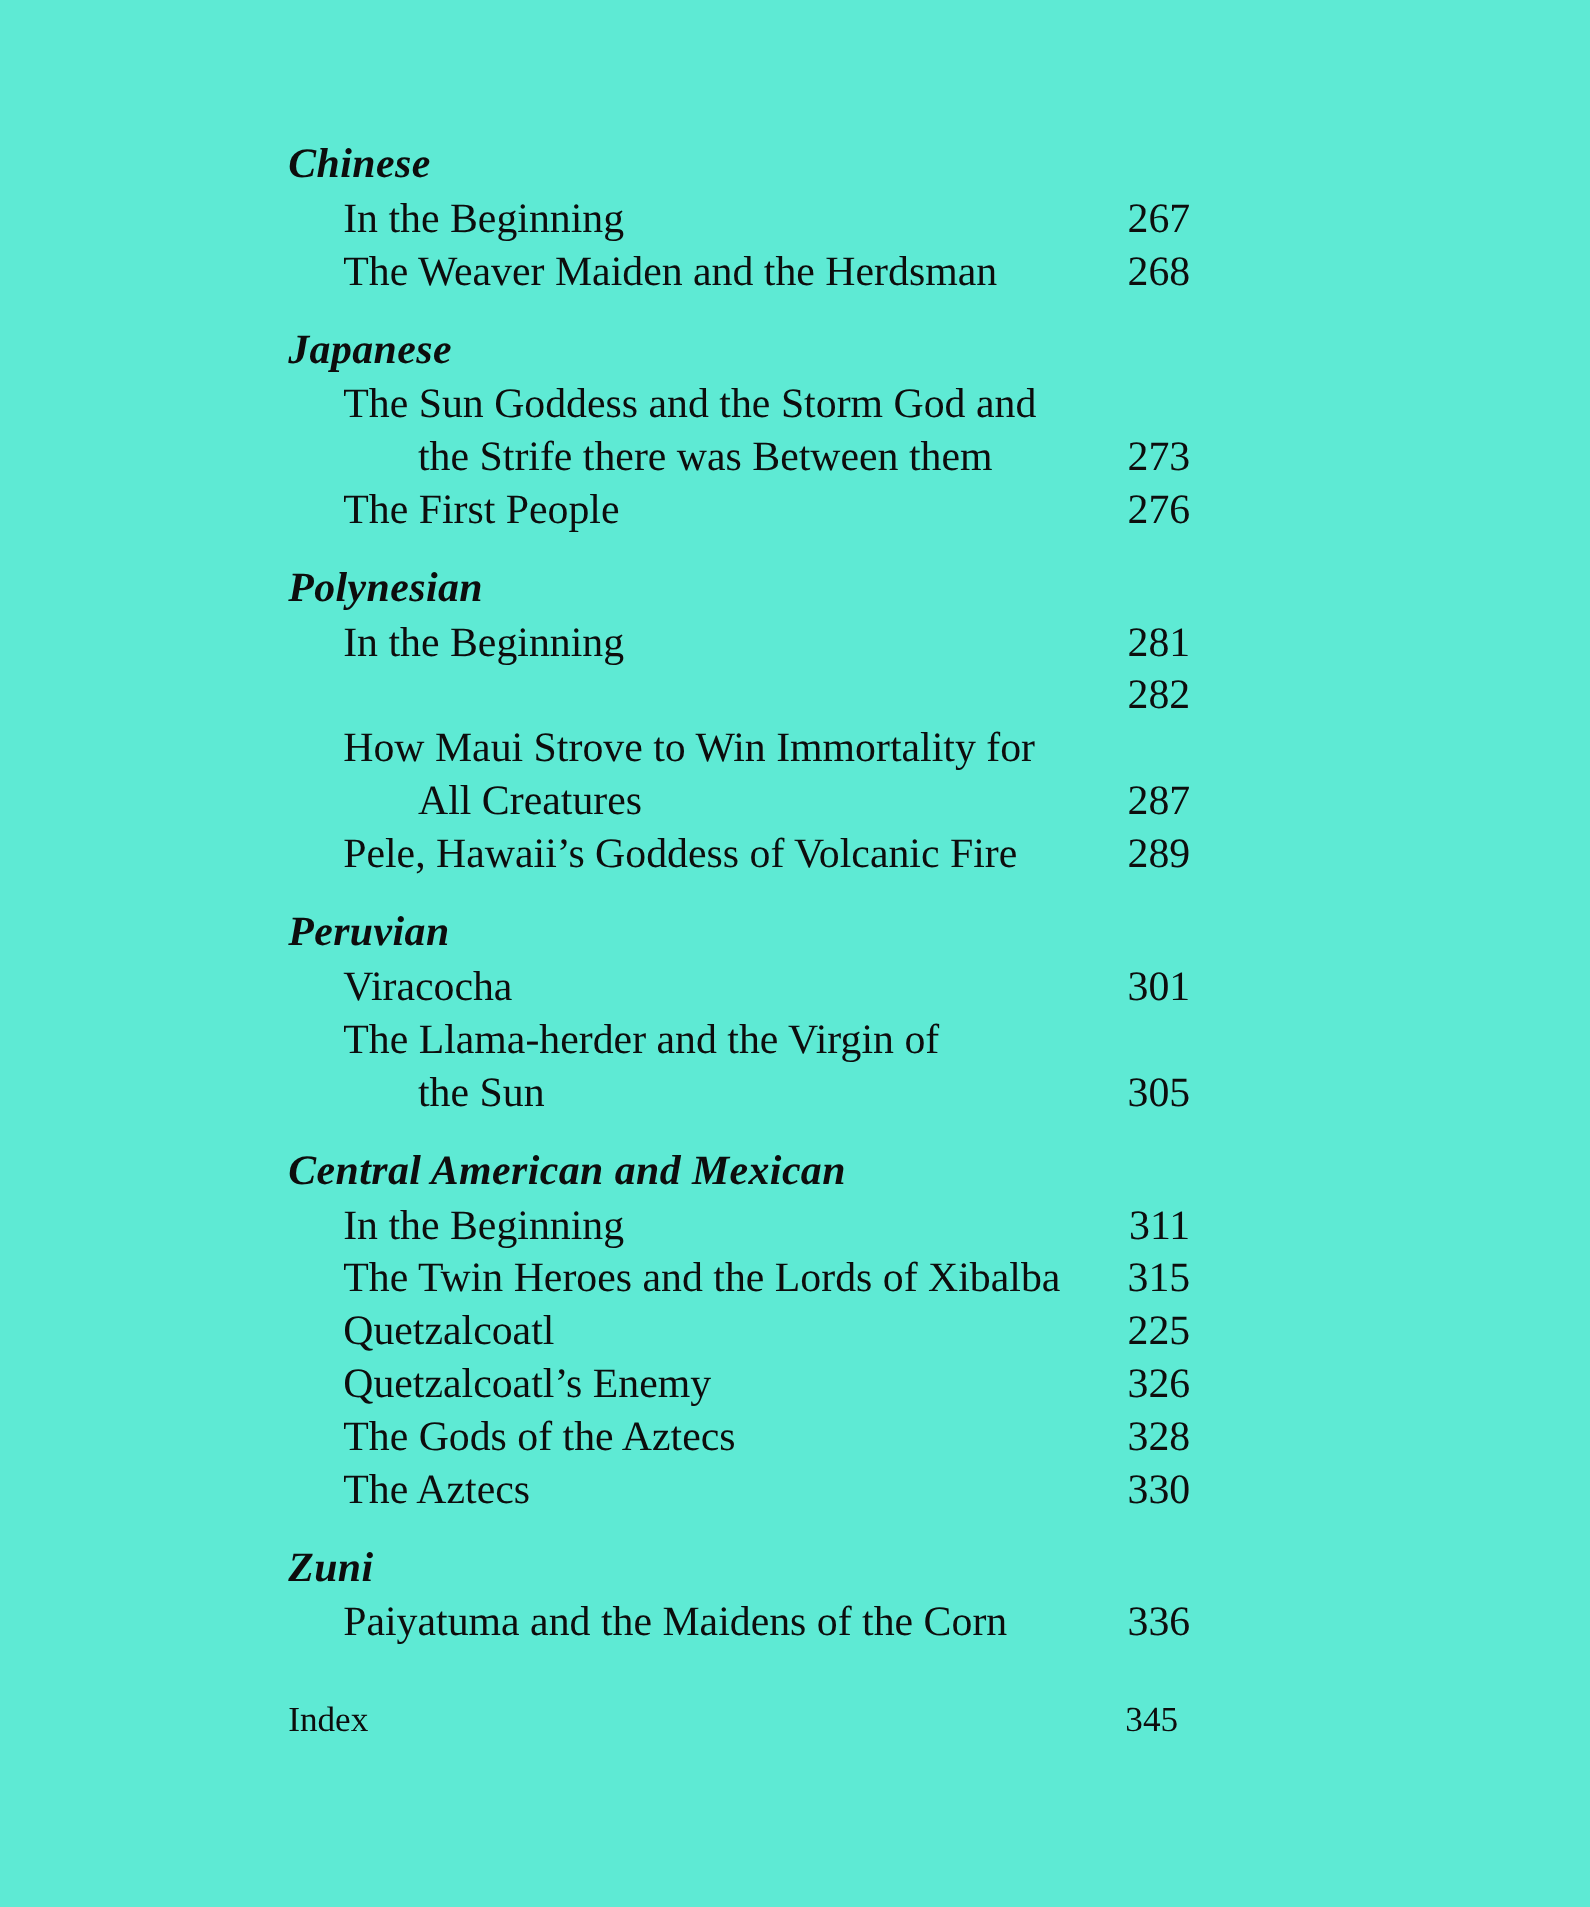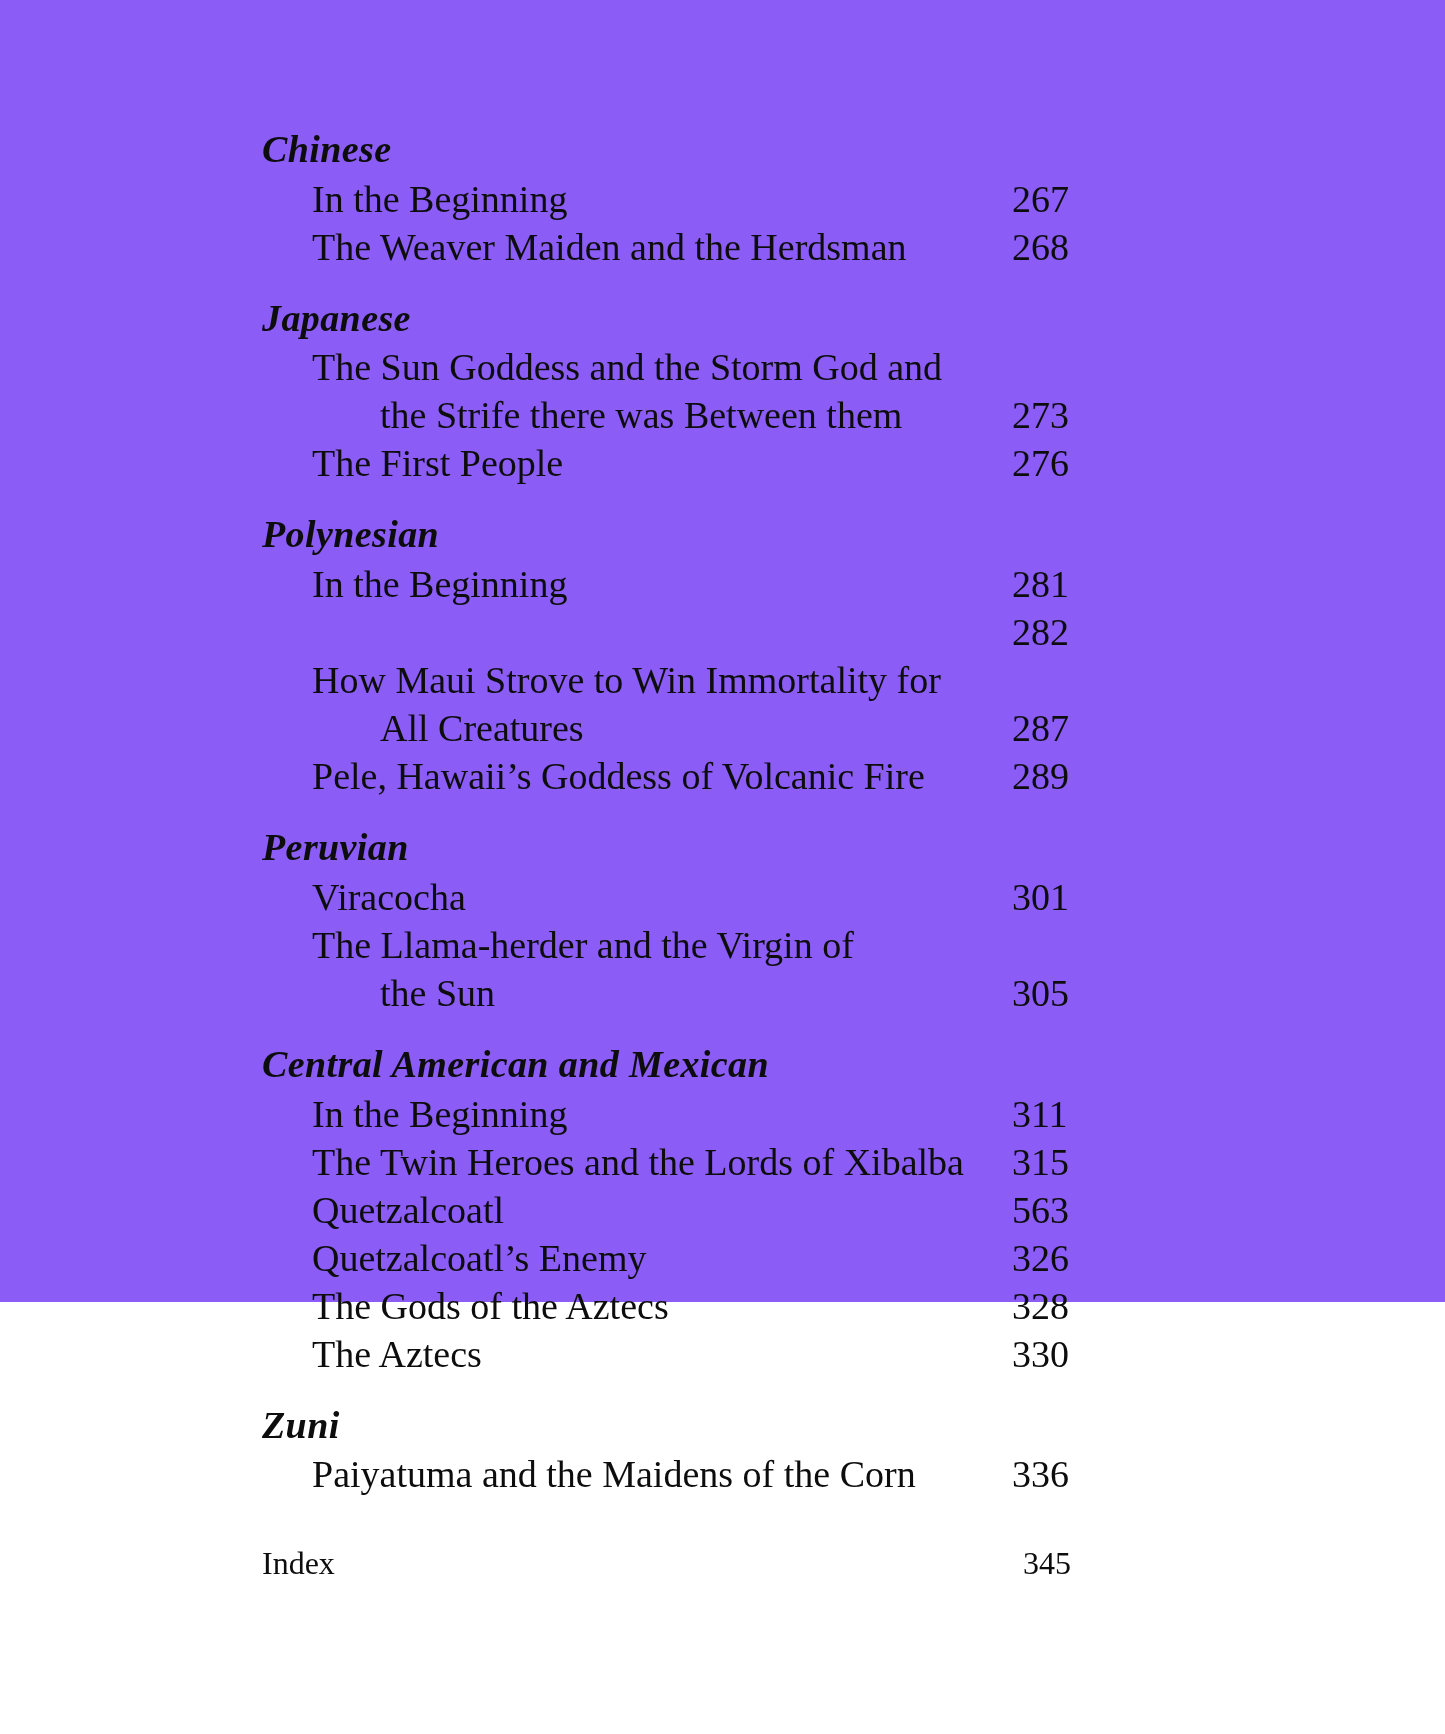--- a/index.html
+++ b/index.html
@@ -13,22 +13,22 @@
     font-family: "Liberation Serif", "DejaVu Serif", serif;
     color: #0d0d0d;
     position: relative;
     overflow: hidden;
   }
   .page {
     position: absolute;
     left: 0;
     top: 0;
     width: 1445px;
-    height: 1302px;
-    background: #8b5cf6;
+    height: 1734px;
+    background: #5eead4;
   }
   .toc {
     position: absolute;
     left: 262px;
     top: 128px;
     width: 820px;
   }
   .section {
     margin-bottom: 26px;
   }
@@ -56,20 +56,21 @@
   .entry .title-line {
     display: block;
     white-space: nowrap;
   }
   .entry .title-line.cont {
     padding-left: 68px;
   }
   .entry .page-num {
     flex: 0 0 auto;
     width: 70px;
+    text-align: right;
     margin-left: auto;
     white-space: nowrap;
   }
   .entry.two-line .page-num {
     align-self: flex-end;
   }
   .index-row {
     display: flex;
     align-items: baseline;
     justify-content: space-between;
@@ -177,21 +178,21 @@
       <div class="entry">
         <span class="title-wrap">
           <span class="title-line">The Twin Heroes and the Lords of Xibalba</span>
         </span>
         <span class="page-num">315</span>
       </div>
       <div class="entry">
         <span class="title-wrap">
           <span class="title-line">Quetzalcoatl</span>
         </span>
-        <span class="page-num">563</span>
+        <span class="page-num">225</span>
       </div>
       <div class="entry">
         <span class="title-wrap">
           <span class="title-line">Quetzalcoatl’s Enemy</span>
         </span>
         <span class="page-num">326</span>
       </div>
       <div class="entry">
         <span class="title-wrap">
           <span class="title-line">The Gods of the Aztecs</span>

